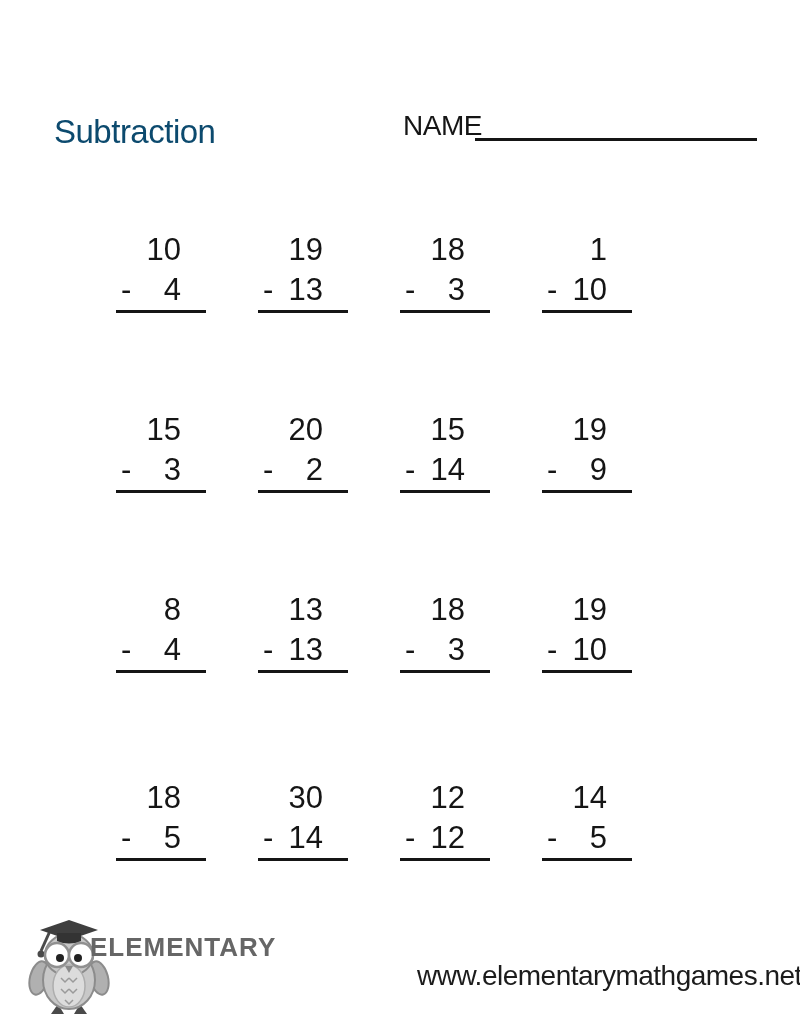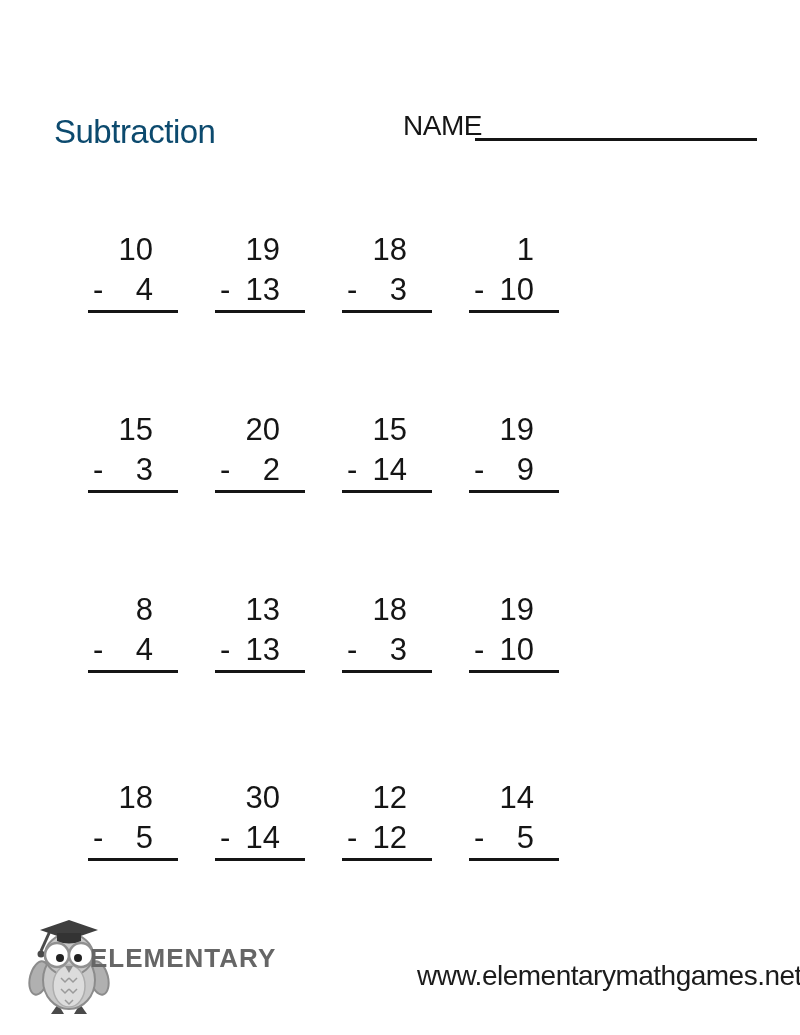--- a/index.html
+++ b/index.html
@@ -38,23 +38,23 @@
     color: #151515;
   }
   .name-line {
     position: absolute;
     left: 475px; top: 138px;
     width: 282px; height: 0;
     border-top: 3px solid #151515;
   }
   .problems-row {
     position: absolute;
-    left: 88px;
+    left: 116px;
     display: flex;
-    gap: 37px;
+    gap: 52px;
   }
   .problem { width: 90px; font-size: 31px; color: #151515; }
   .p-top {
     height: 40px; line-height: 40px;
     text-align: right; padding-right: 25px;
   }
   .p-bottom {
     position: relative;
     height: 40px; line-height: 40px;
     text-align: right; padding-right: 25px;
@@ -62,21 +62,20 @@
   .p-op { position: absolute; left: 5px; top: 0; }
   .p-line { border-top: 3px solid #151515; width: 90px; }
   .footer-logo-text {
     position: absolute;
     left: 90px; top: 932px;
     font-weight: bold;
     font-size: 26px;
     line-height: 30px;
     letter-spacing: 1px;
     color: #666666;
-    margin-top: 11px;
   }
   .owl-wrap { position: absolute; left: 28px; top: 918px; }
   .site-url {
     position: absolute;
     left: 417px; top: 961px;
     font-size: 28px;
     line-height: 30px;
     letter-spacing: -0.5px;
     color: #1c1c1c;
   }

